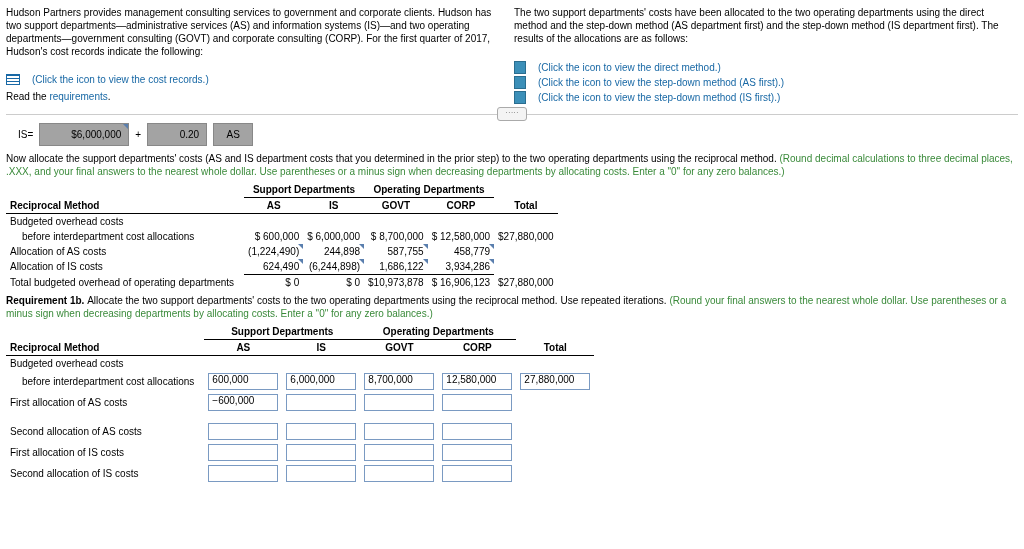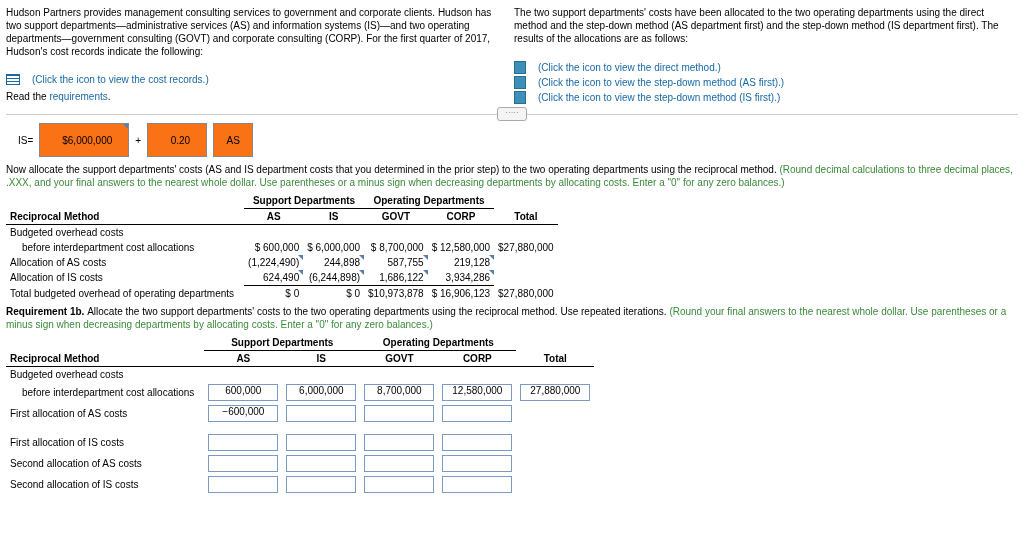--- a/index.html
+++ b/index.html
@@ -10,31 +10,31 @@
 .intro-text{line-height:1.3;margin-bottom:16px}
 .icon-row{display:flex;align-items:center;gap:12px;margin:2px 0}
 .icon-table{display:inline-flex;width:14px;height:11px;border:1px solid #1868a5;background:#fff}
 .icon-table::before{content:"";display:block;width:100%;height:100%;background:linear-gradient(#1868a5 0 1px,transparent 1px 3px,#1868a5 3px 4px,transparent 4px 6px,#1868a5 6px 7px,transparent 7px)}
 .icon-doc{display:inline-block;width:12px;height:13px;background:#3b8fb8;border:1px solid #2a6d8f}
 .link-text{color:#1868a5;cursor:pointer}
 .req-link{color:#1868a5;cursor:pointer}
 .divider{border-top:1px solid #ccc;margin:8px 0;position:relative}
 .splitter{position:absolute;left:50%;top:-8px;width:30px;height:14px;border:1px solid #aaa;background:#f4f4f4;border-radius:3px;text-align:center;font-size:8px;color:#888;transform:translateX(-50%)}
 .formula-row{display:flex;align-items:center;gap:6px;margin:6px 0 6px 12px}
-.formula-box{border:1px solid #888;height:34px;display:flex;align-items:center;justify-content:flex-end;padding:0 16px;background:#f97316}
+.formula-box{border:1px solid #888;height:23px;display:flex;align-items:center;justify-content:flex-end;padding:0 7px;background:#a3a3a3}
 .instruction{margin:4px 0;line-height:1.3}
 .green-text{color:#3a8a3a}
 table{border-collapse:collapse;margin:4px 0}
 th,td{padding:2px 4px;text-align:right;font-weight:normal;font-size:10px;white-space:nowrap}
 .hdr-underline{border-bottom:1px solid #000}
 .row-label{text-align:left;padding-right:10px}
 .indent{padding-left:16px}
 .cell-corner{position:relative}
 .cell-corner::after{content:"";position:absolute;top:0;right:0;border-top:5px solid #5a7fae;border-left:5px solid transparent}
-.input-cell{border:1px solid #7a9ac2;background:#fff;height:17px;width:70px;text-align:center;padding:0 3px}
+.input-cell{border:1px solid #7a9ac2;background:#fff;height:17px;width:70px;text-align:left;padding:0 3px}
 .bold{font-weight:bold}
 .reciprocal-hdr td{border-bottom:1px solid #000}
 </style>
 </head>
 <body>
 
 <div class="top-row">
   <div class="top-left">
     <div class="intro-text">Hudson Partners provides management consulting services to government and corporate clients. Hudson has two support departments—administrative services (AS) and information systems (IS)—and two operating departments—government consulting (GOVT) and corporate consulting (CORP). For the first quarter of 2017, Hudson's cost records indicate the following:</div>
     <div class="icon-row">
@@ -108,21 +108,21 @@
         <td>$  6,000,000</td>
         <td>$  8,700,000</td>
         <td>$  12,580,000</td>
         <td>$27,880,000</td>
   </tr>
   <tr>
     <td class="row-label">Allocation of AS costs</td>
     <td class="cell-corner">(1,224,490)</td>
         <td class="cell-corner">244,898</td>
         <td class="cell-corner">587,755</td>
-        <td class="cell-corner">219,128</td>
+        <td class="cell-corner">458,779</td>
         <td></td>
   </tr>
   <tr>
     <td class="row-label">Allocation of IS costs</td>
     <td class="cell-corner hdr-underline">624,490</td>
         <td class="cell-corner hdr-underline">(6,244,898)</td>
         <td class="cell-corner hdr-underline">1,686,122</td>
         <td class="cell-corner hdr-underline">3,934,286</td>
         <td></td>
   </tr>
@@ -196,37 +196,37 @@
         </td>
     <td>
           <div class="input-cell"></div>
         </td>
     <td></td>
   </tr>
   <tr>
         <td style="height:8px"></td>
       </tr>
   <tr>
+    <td class="row-label">Second allocation of AS costs</td>
+    <td>
+          <div class="input-cell"></div>
+        </td>
+    <td>
+          <div class="input-cell"></div>
+        </td>
+    <td>
+          <div class="input-cell"></div>
+        </td>
+    <td>
+          <div class="input-cell"></div>
+        </td>
+    <td></td>
+  </tr>
+  <tr>
     <td class="row-label">First allocation of IS costs</td>
-    <td>
-          <div class="input-cell"></div>
-        </td>
-    <td>
-          <div class="input-cell"></div>
-        </td>
-    <td>
-          <div class="input-cell"></div>
-        </td>
-    <td>
-          <div class="input-cell"></div>
-        </td>
-    <td></td>
-  </tr>
-  <tr>
-    <td class="row-label">Second allocation of AS costs</td>
     <td>
           <div class="input-cell"></div>
         </td>
     <td>
           <div class="input-cell"></div>
         </td>
     <td>
           <div class="input-cell"></div>
         </td>
     <td>

